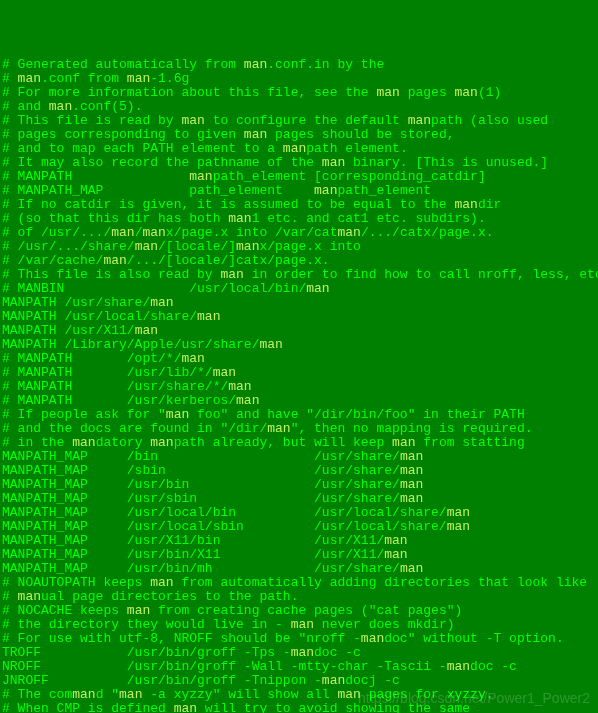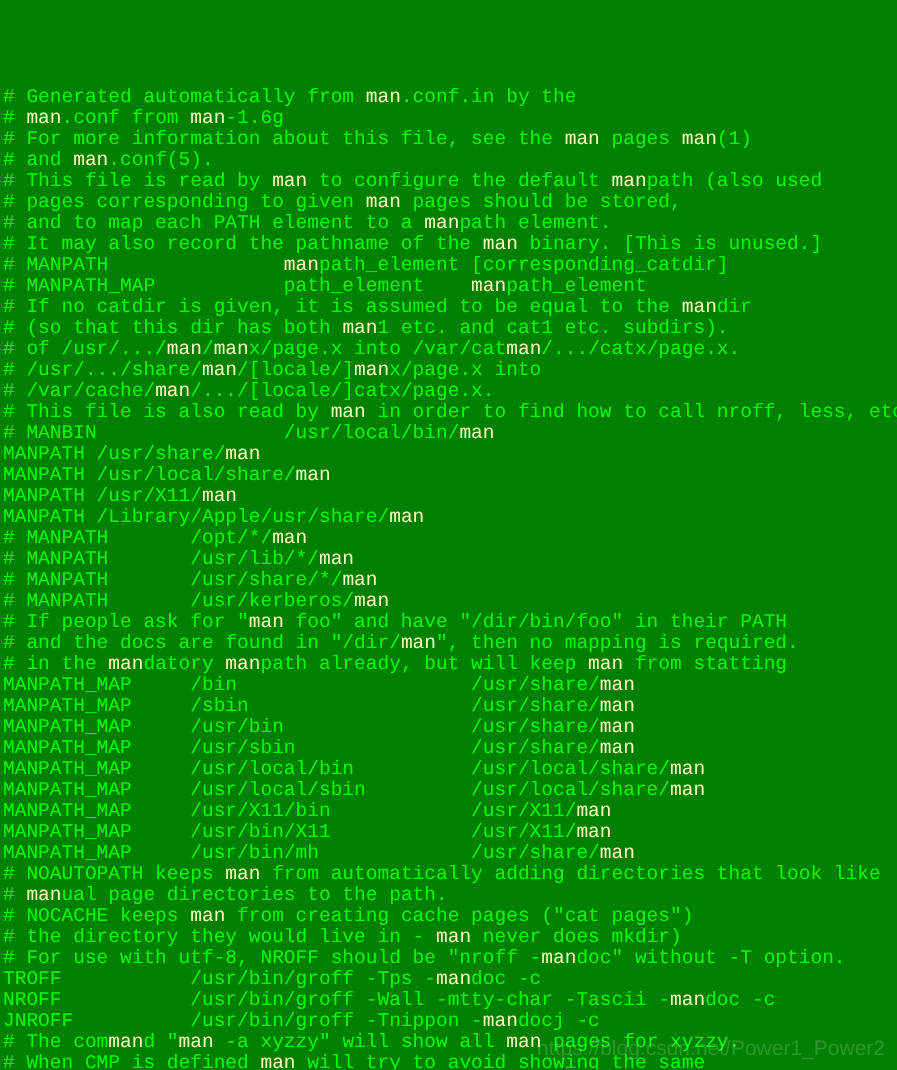--- a/index.html
+++ b/index.html
@@ -10,21 +10,21 @@
     line-height:14px;
     color:#00ff00;
     width:598px;
     height:713px;
     padding:2px 2px 2px 2px;
     box-sizing:border-box;
     white-space:pre;
     position:relative;
   }
   .line{display:block}
-  .hl{color:#fef9c3}
+  .hl{color:#bef264}
   .watermark{
     position:absolute;
     right:8px;
     bottom:8px;
     color:rgba(255,255,255,0.18);
     font-family:Arial,Helvetica,sans-serif;
     font-size:14px;
     white-space:nowrap;
     pointer-events:none;
   }

